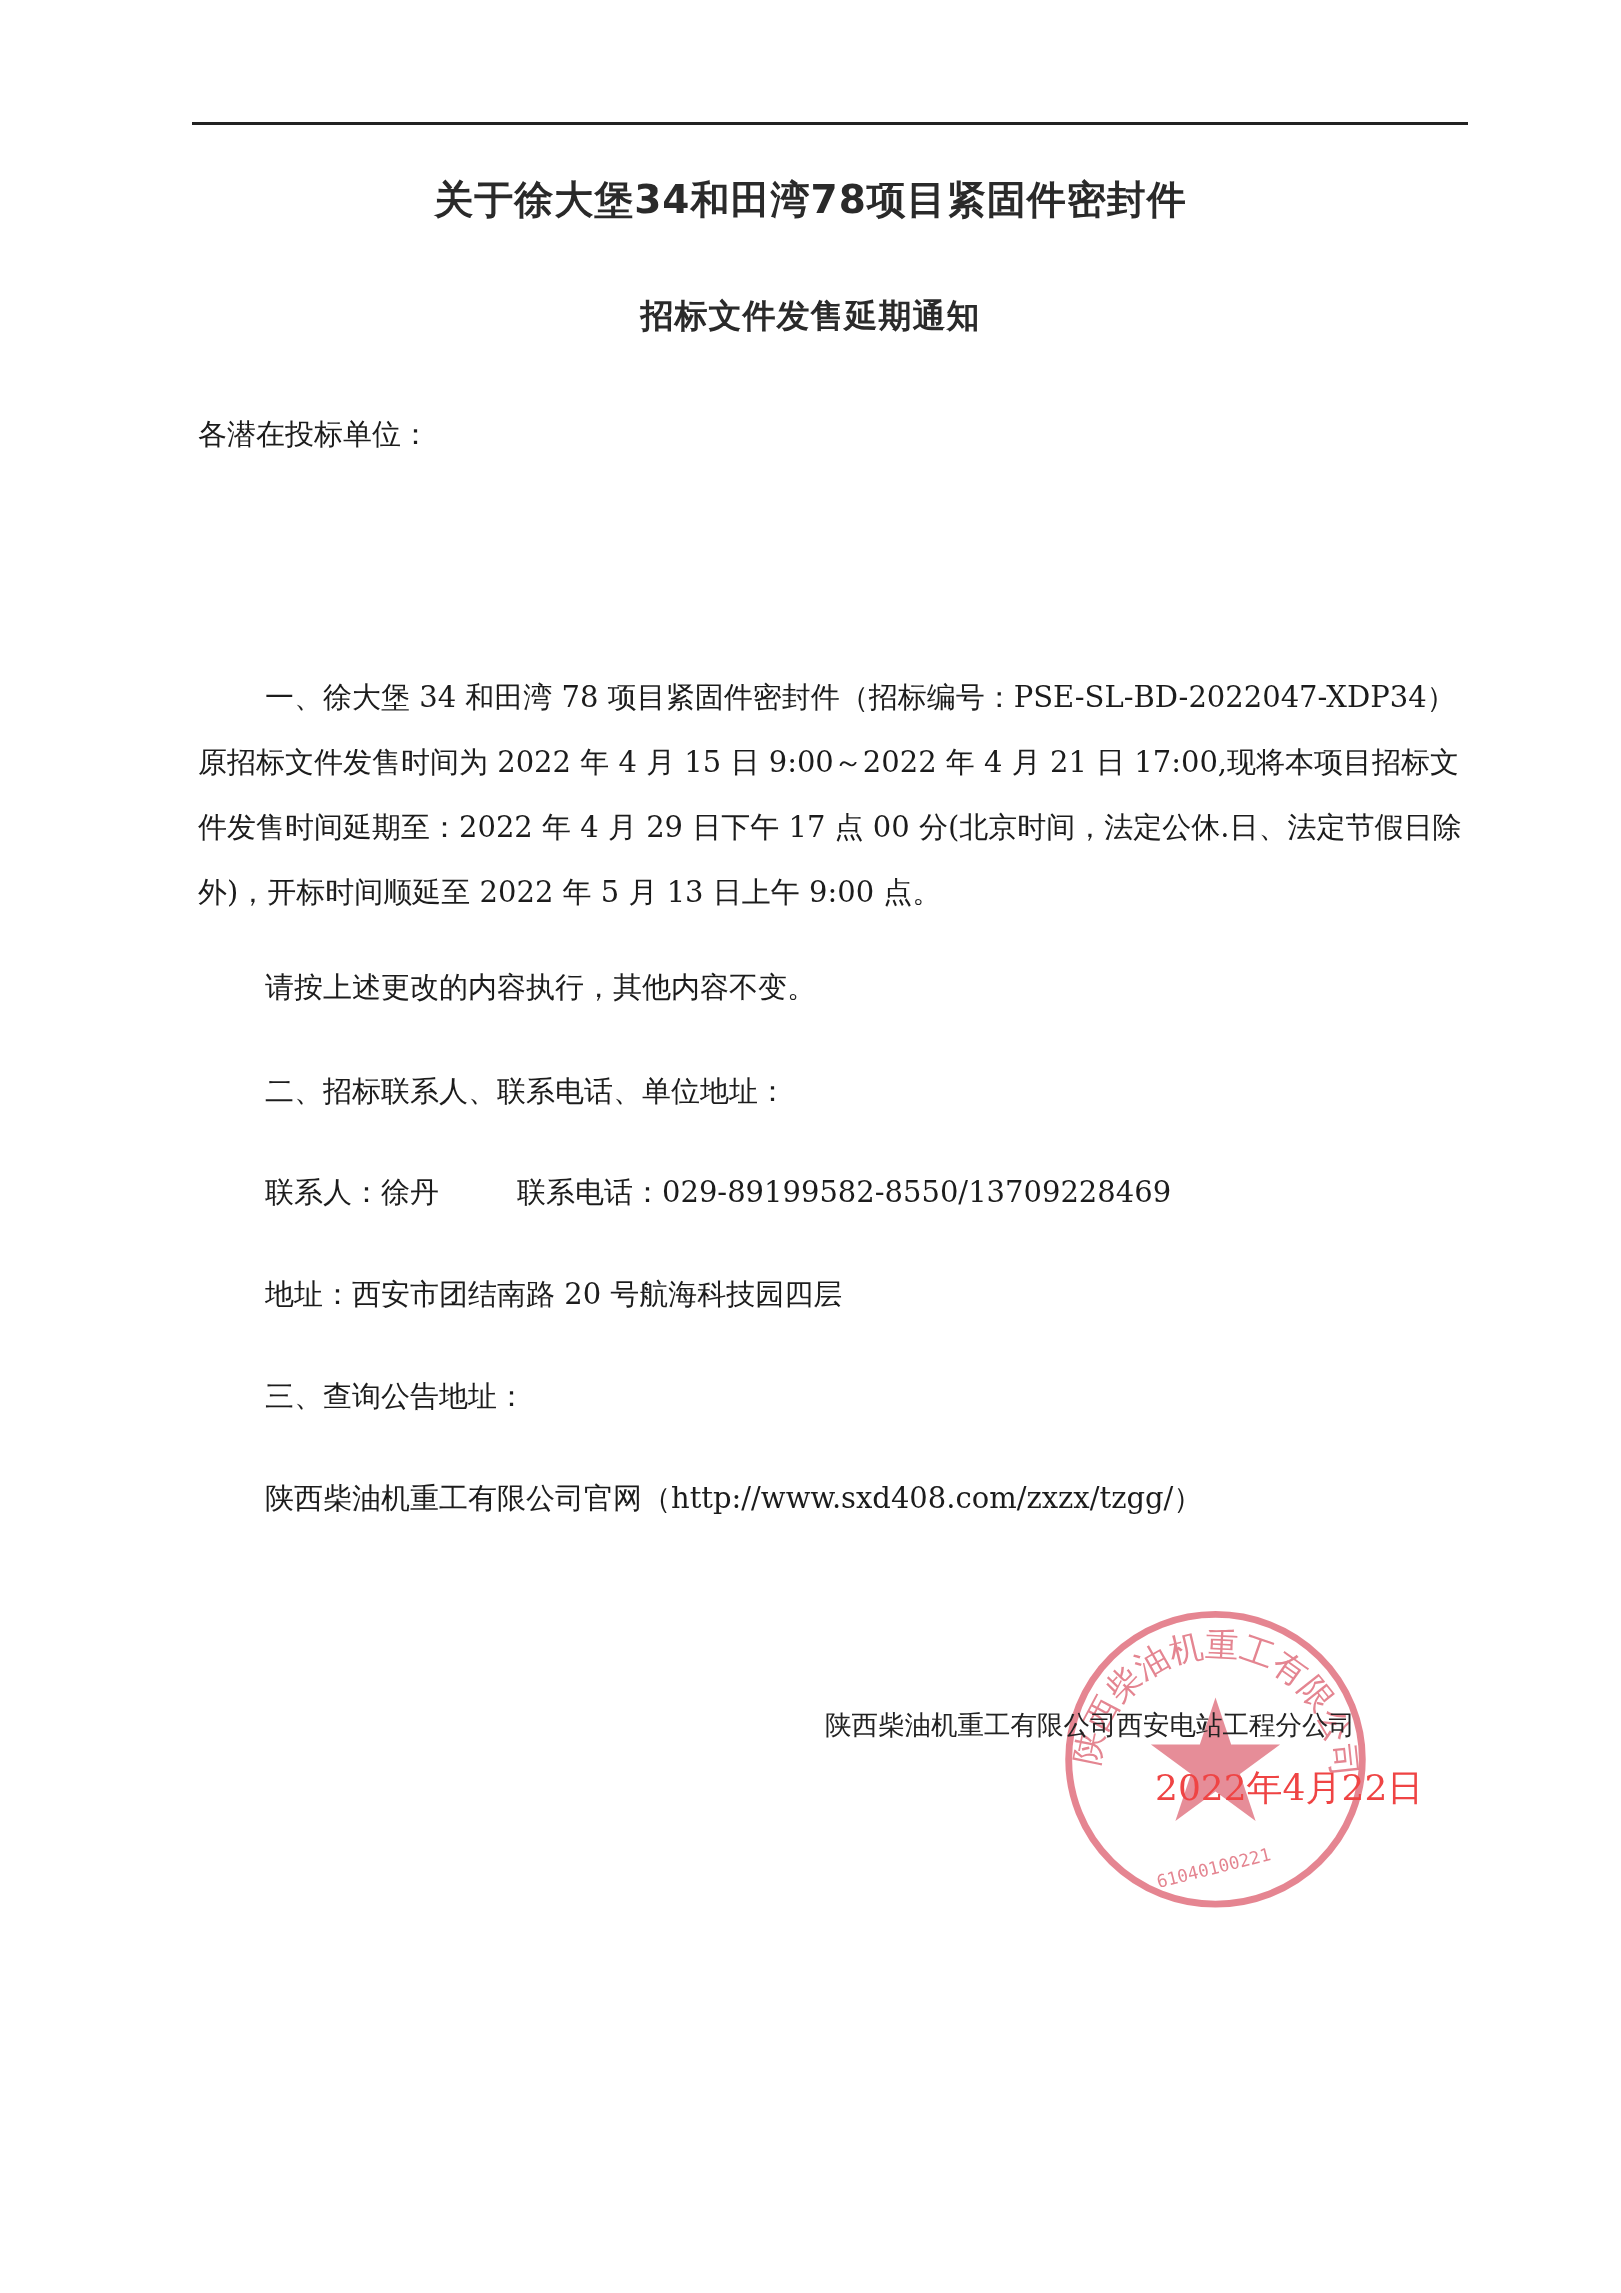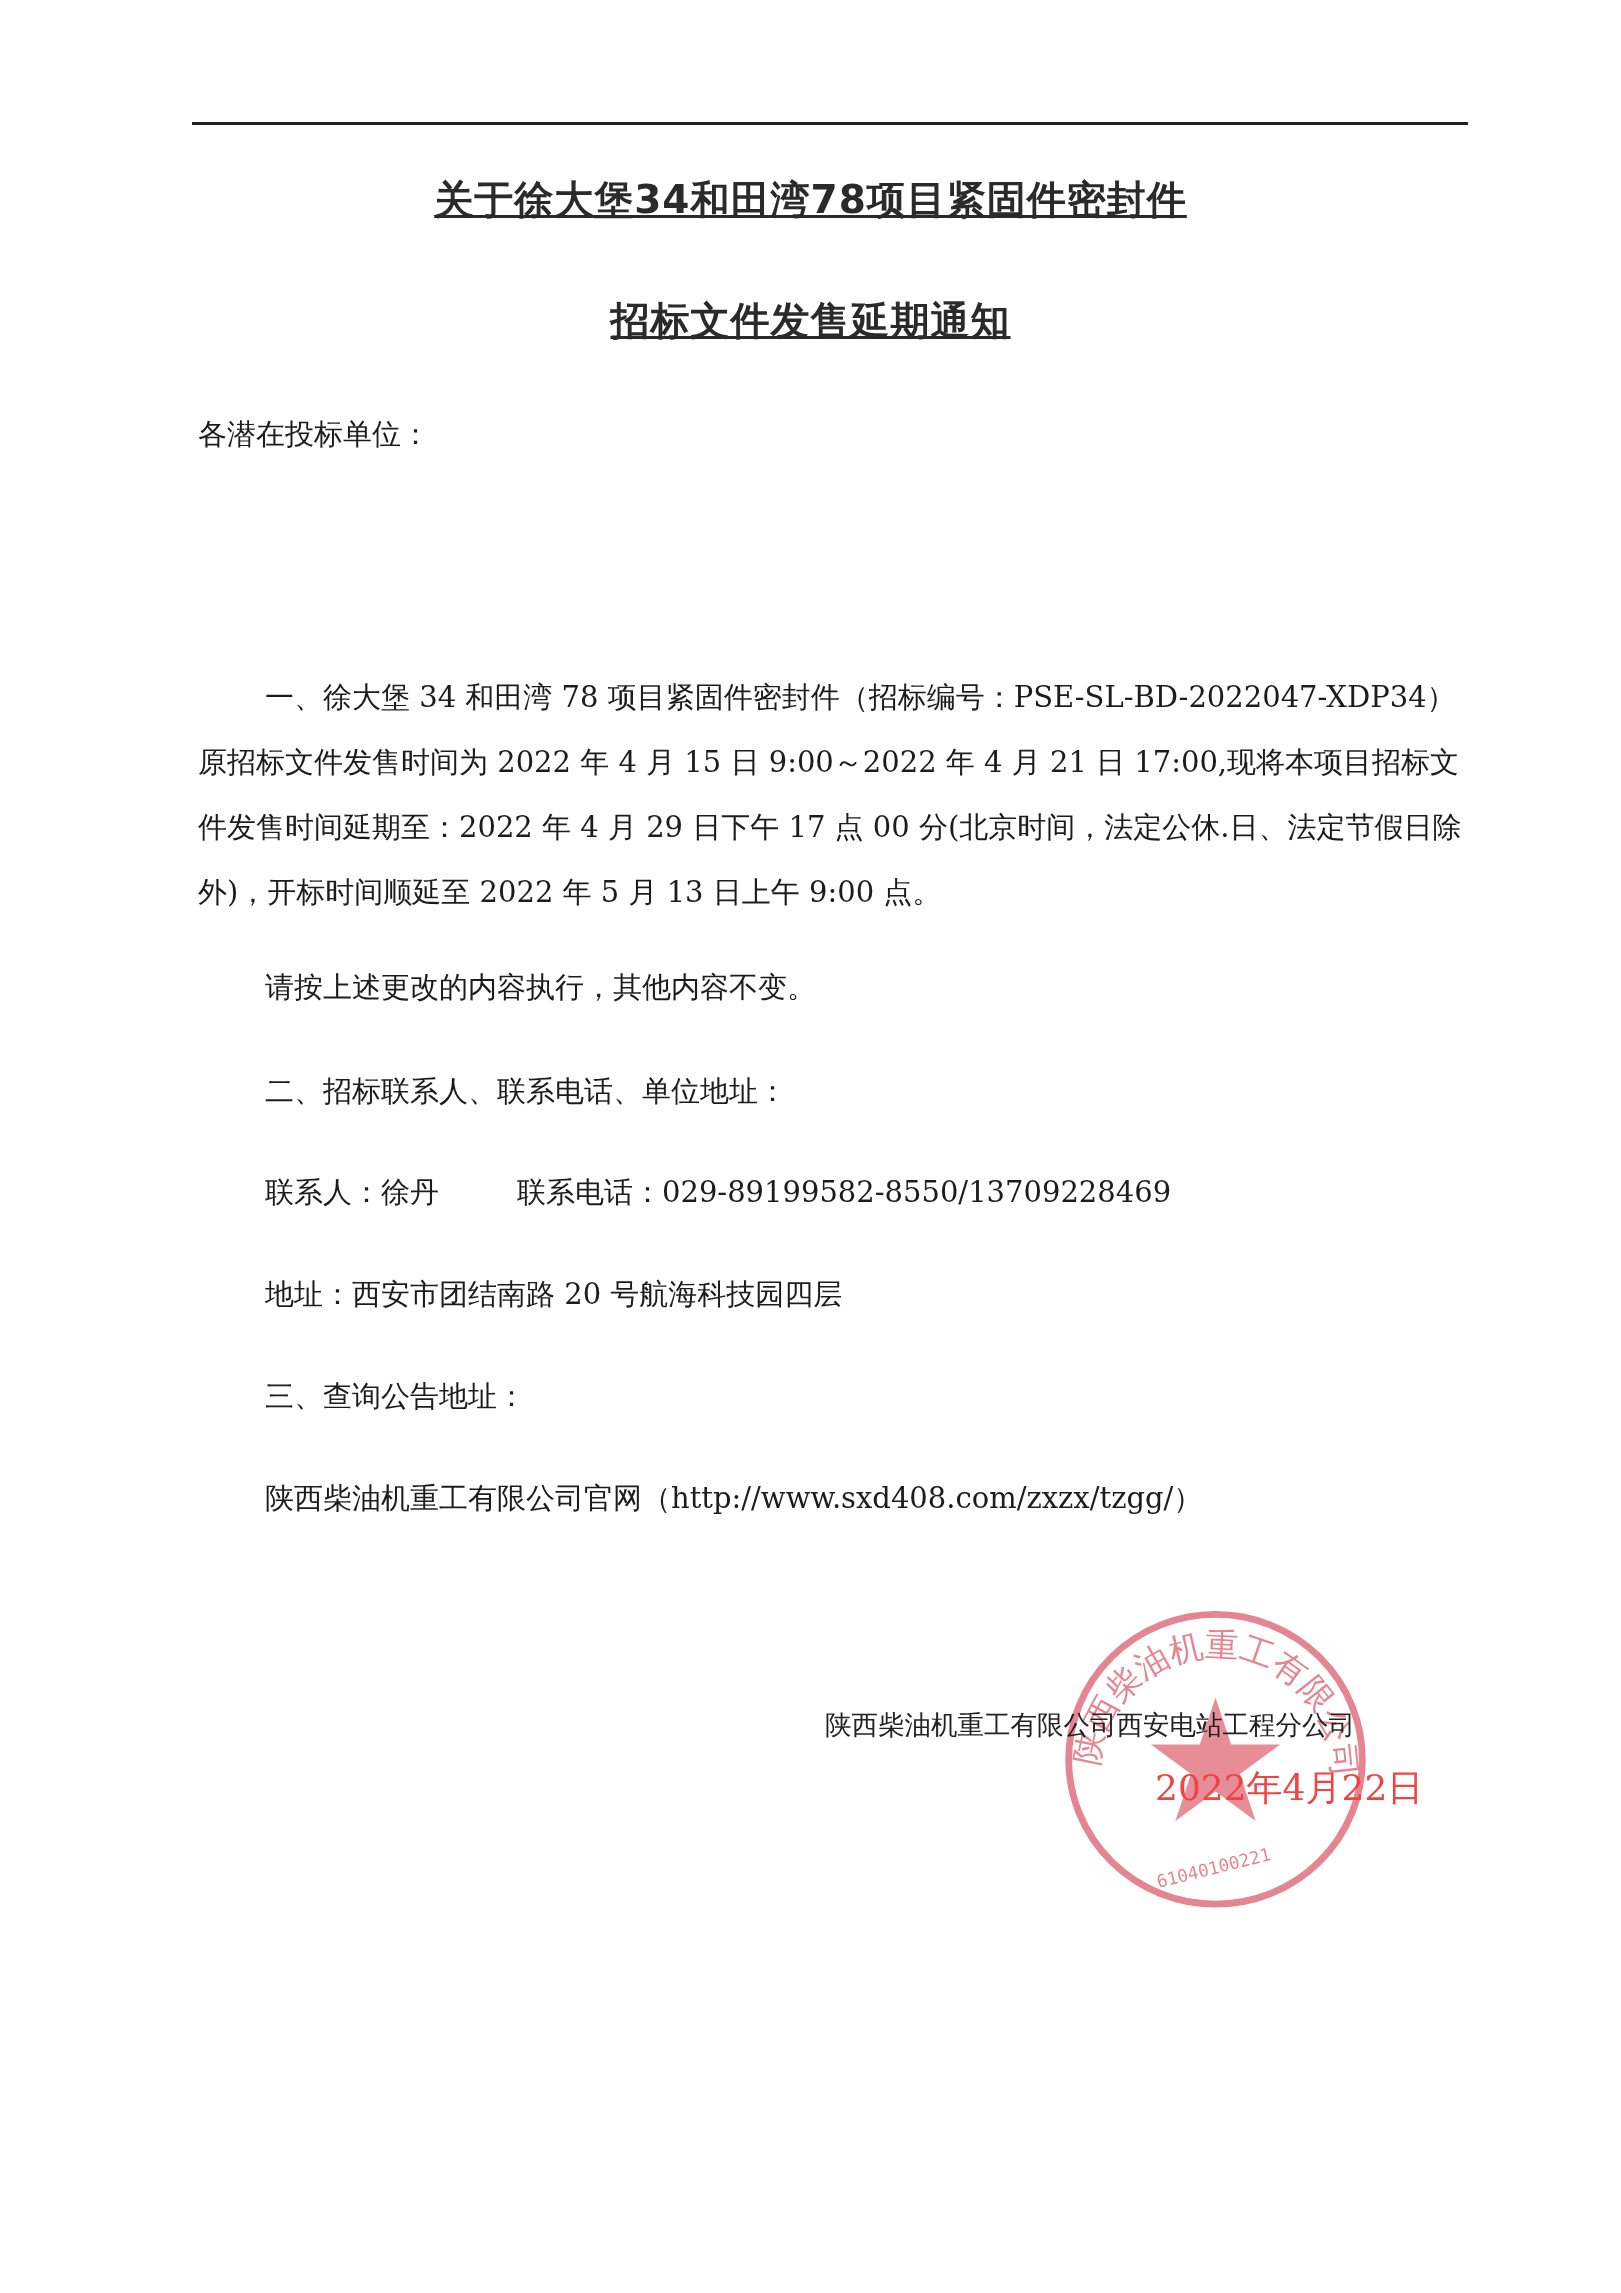--- a/index.html
+++ b/index.html
@@ -8,24 +8,24 @@
       font-family: "DejaVu Serif", "Liberation Serif", serif;
       color: #1c1c1c;
     }
     .top-rule {
       position: absolute; left: 192px; top: 122px; width: 1276px; height: 2.9px;
       background: #222;
     }
     .title {
       position: absolute; left: 0; width: 1621px; text-align: center;
       font-family: "DejaVu Sans", "Liberation Sans", sans-serif;
-      font-weight: bold; color: #2a2a2a; letter-spacing: 1px; text-decoration: underline;
+      font-weight: bold; color: #2a2a2a; letter-spacing: 1px;
     }
     .title1 { top: 173px; font-size: 39px; }
-    .title2 { top: 294px; font-size: 39px; }
+    .title2 { top: 294px; font-size: 33px; }
     .para {
       position: absolute; font-size: 29px; line-height: 65px; margin: 0;
     }
     .salutation { left: 198px; top: 402px; }
     .p1 { left: 198px; top: 498px; width: 1270px; }
     .p1 .line1 { display: block; padding-left: 67px; letter-spacing: 14.3px; white-space: nowrap; }
     .p1 .line2 { display: block; }
     .p2 { left: 198px; top: 665px; width: 1274px; }
     .p2 .indent { display: inline-block; width: 67px; }
     .p3 { left: 265px; top: 955px; }

